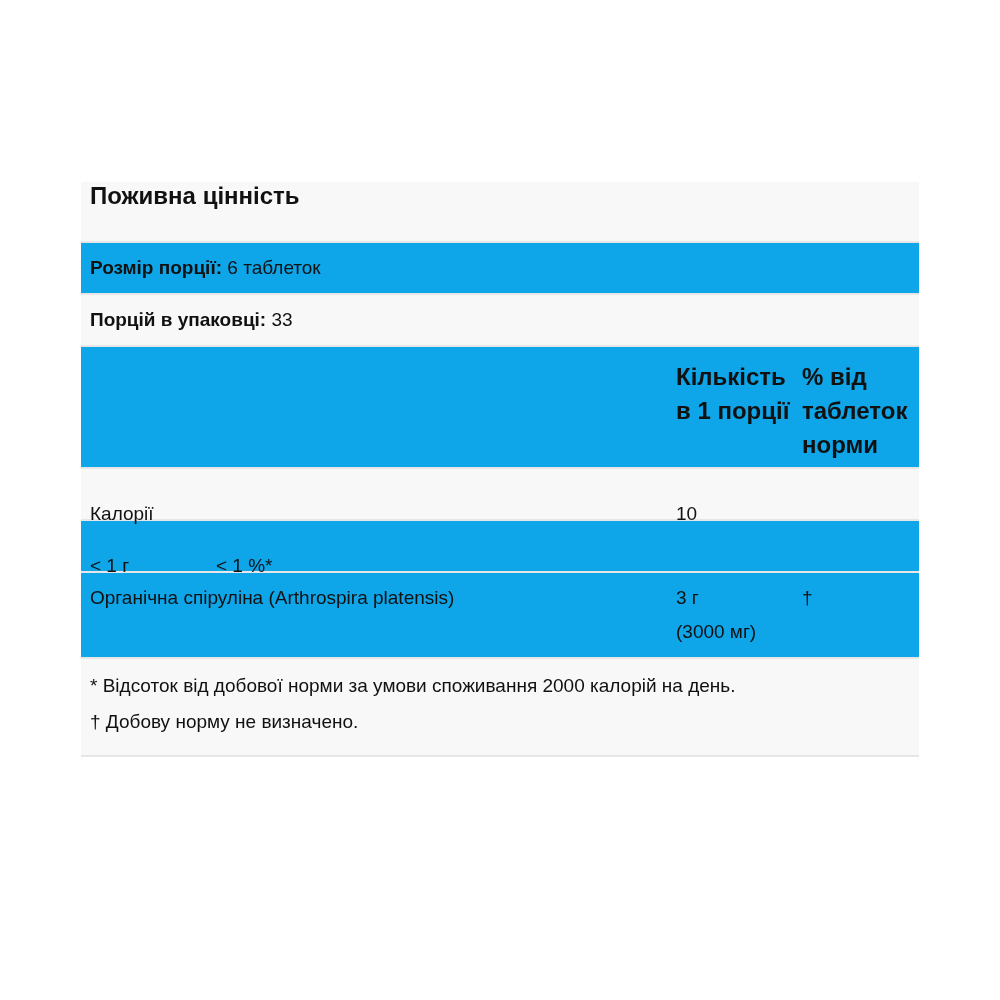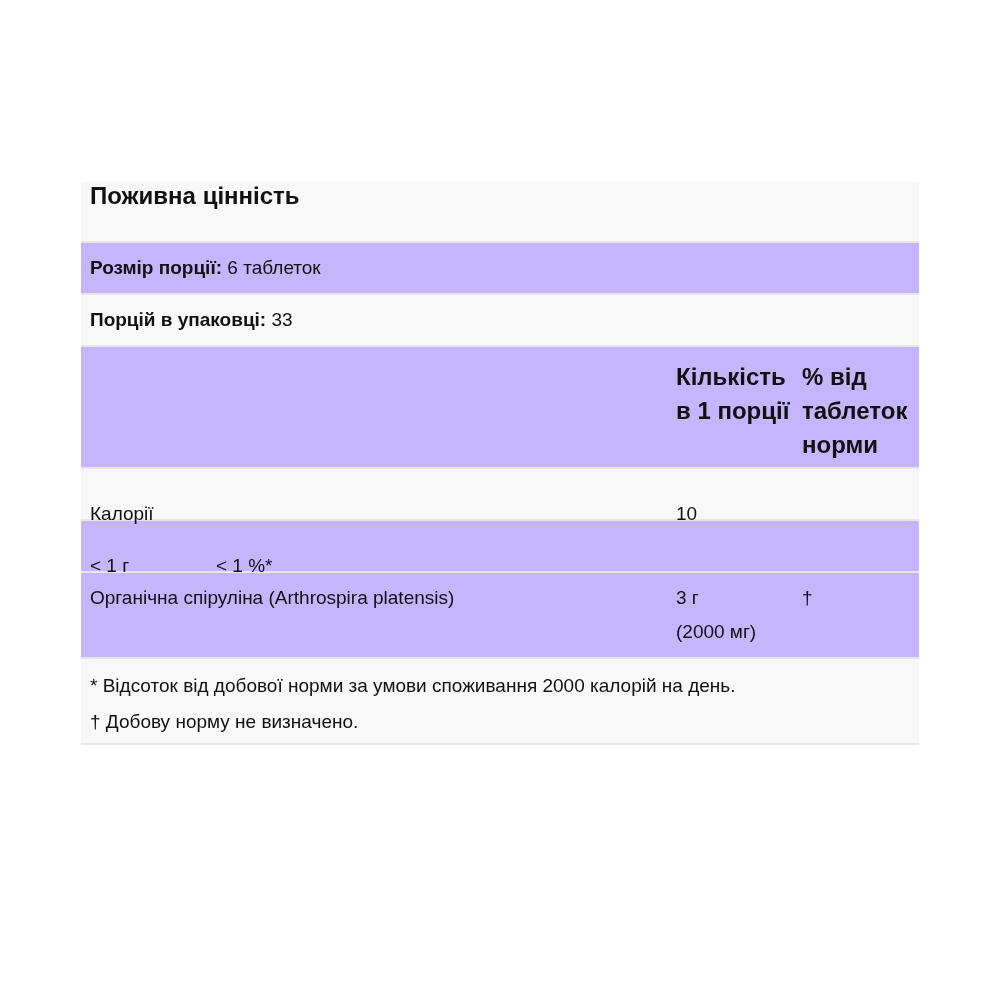--- a/index.html
+++ b/index.html
@@ -1,34 +1,34 @@
 <!DOCTYPE html>
 <html><head>
 <meta charset="utf-8">
 <style>
   html, body { margin: 0; padding: 0; background: #ffffff; }
   body { width: 1000px; height: 1000px; position: relative; font-family: "Liberation Sans", "DejaVu Sans", sans-serif; color: #111111; }
   .panel { position: absolute; left: 81px; top: 182px; width: 838px; }
   .row { box-sizing: border-box; border-bottom: 2px solid #e6e6e6; padding-left: 9px; display: flex; align-items: flex-start; }
   .gray { background: #f8f8f8; }
-  .white { background: #c4b5fd; }
+  .white { background: #0ea5e9; }
   .title-row { height: 61px; }
   .title { font-size: 24px; font-weight: bold; }
   .meta-row { height: 52px; align-items: center; font-size: 19px; }
   .meta-row b { font-weight: bold; }
   .head-row { height: 122px; padding-top: 13px; font-size: 24px; font-weight: bold; line-height: 34px; }
   .data-row { font-size: 19px; padding-top: 28px; line-height: 34px; }
   .c-name { width: 586px; }
   .c-amt { width: 126px; }
   .c-dv { width: 110px; }
   .r-cal { height: 52px; }
   .r-carb { height: 52px; }
   .r-prot { height: 52px; }
   .r-spir { height: 86px; padding-top: 8px; }
-  .foot-row { height: 86px; padding-top: 9px; font-size: 19px; line-height: 36px; display: block; }
+  .foot-row { height: 98px; padding-top: 9px; font-size: 19px; line-height: 36px; display: block; }
 </style>
 </head>
 <body>
 
 <div class="panel">
   <div class="row gray title-row">
     <span class="title">Поживна цінність</span>
   </div>
   <div class="row white meta-row">
     <b>Розмір порції:</b>&nbsp;<span>6 таблеток</span>
@@ -54,21 +54,21 @@
     <div class="c-dv"></div>
   </div>
   <div class="row white data-row r-carb">
     <div class="c-amt">&lt; 1 г</div>
     <div class="c-dv">&lt; 1 %*</div>
   </div>
   <div class="row white data-row r-spir">
     <div class="c-name">Органічна спіруліна (Arthrospira platensis)</div>
     <div class="c-amt">
       <div>3 г</div>
-      <div>(2000 мг)</div>
+      <div>(3000 мг)</div>
     </div>
     <div class="c-dv">†</div>
   </div>
   <div class="row gray foot-row">
     <div>* Відсоток від добової норми за умови споживання 2000 калорій на день.</div>
     <div>† Добову норму не визначено.</div>
   </div>
 </div>
 
 </body></html>

